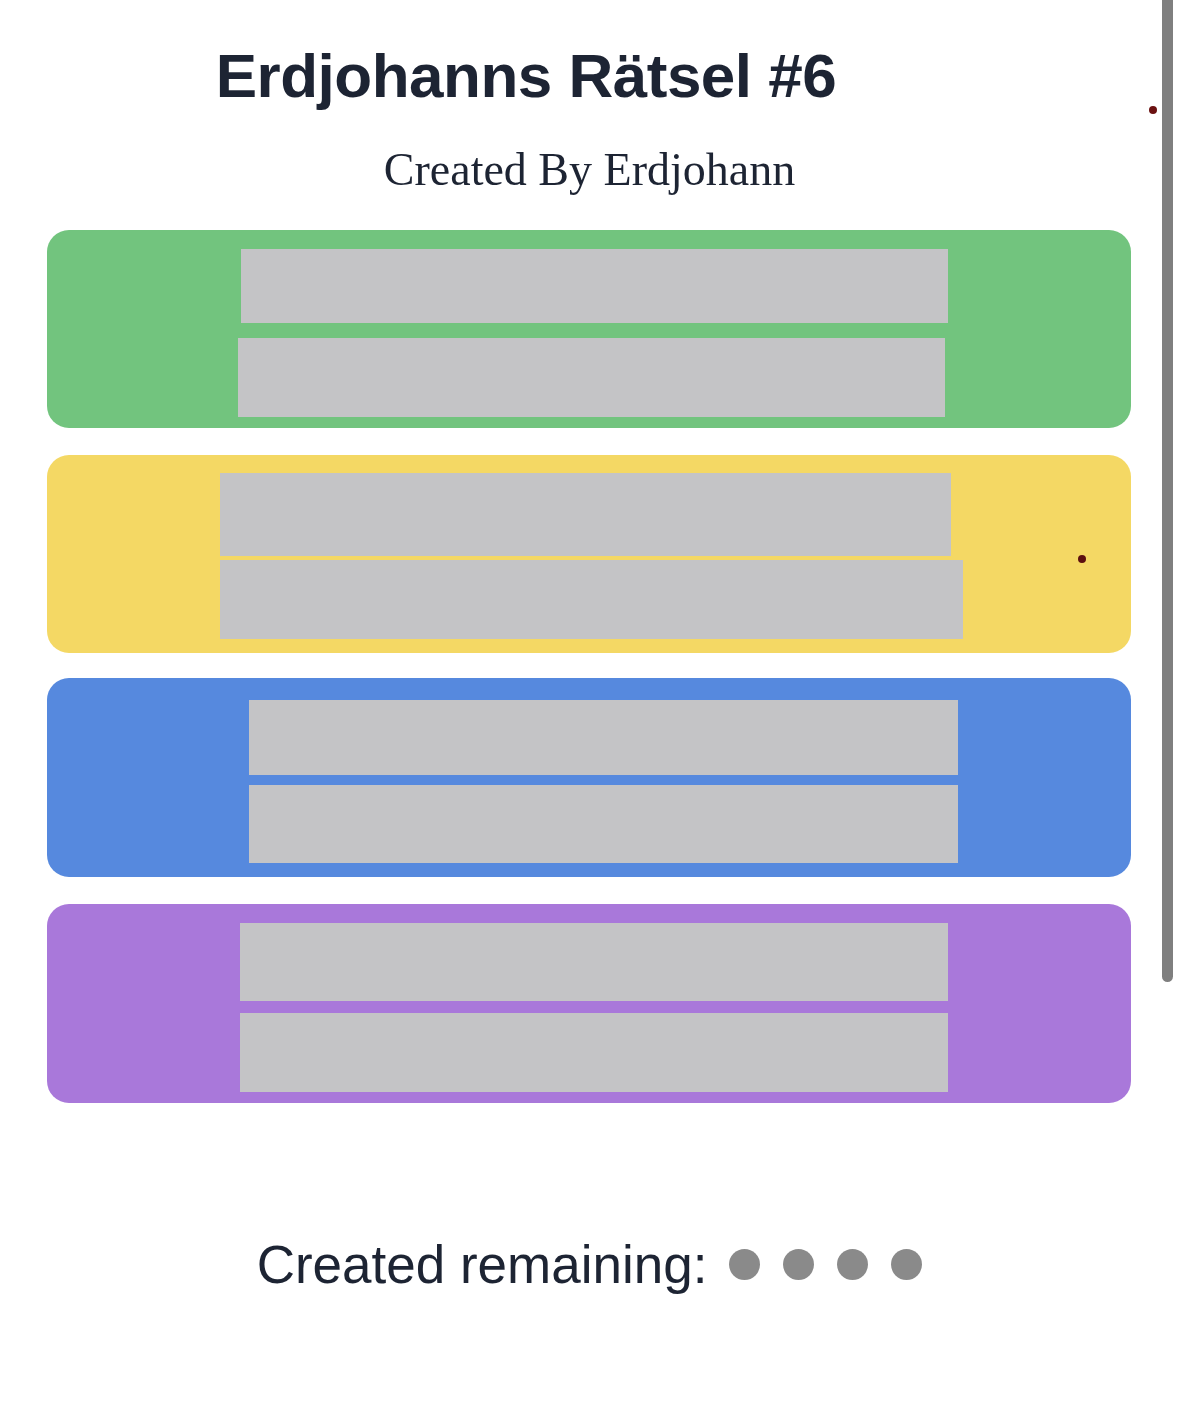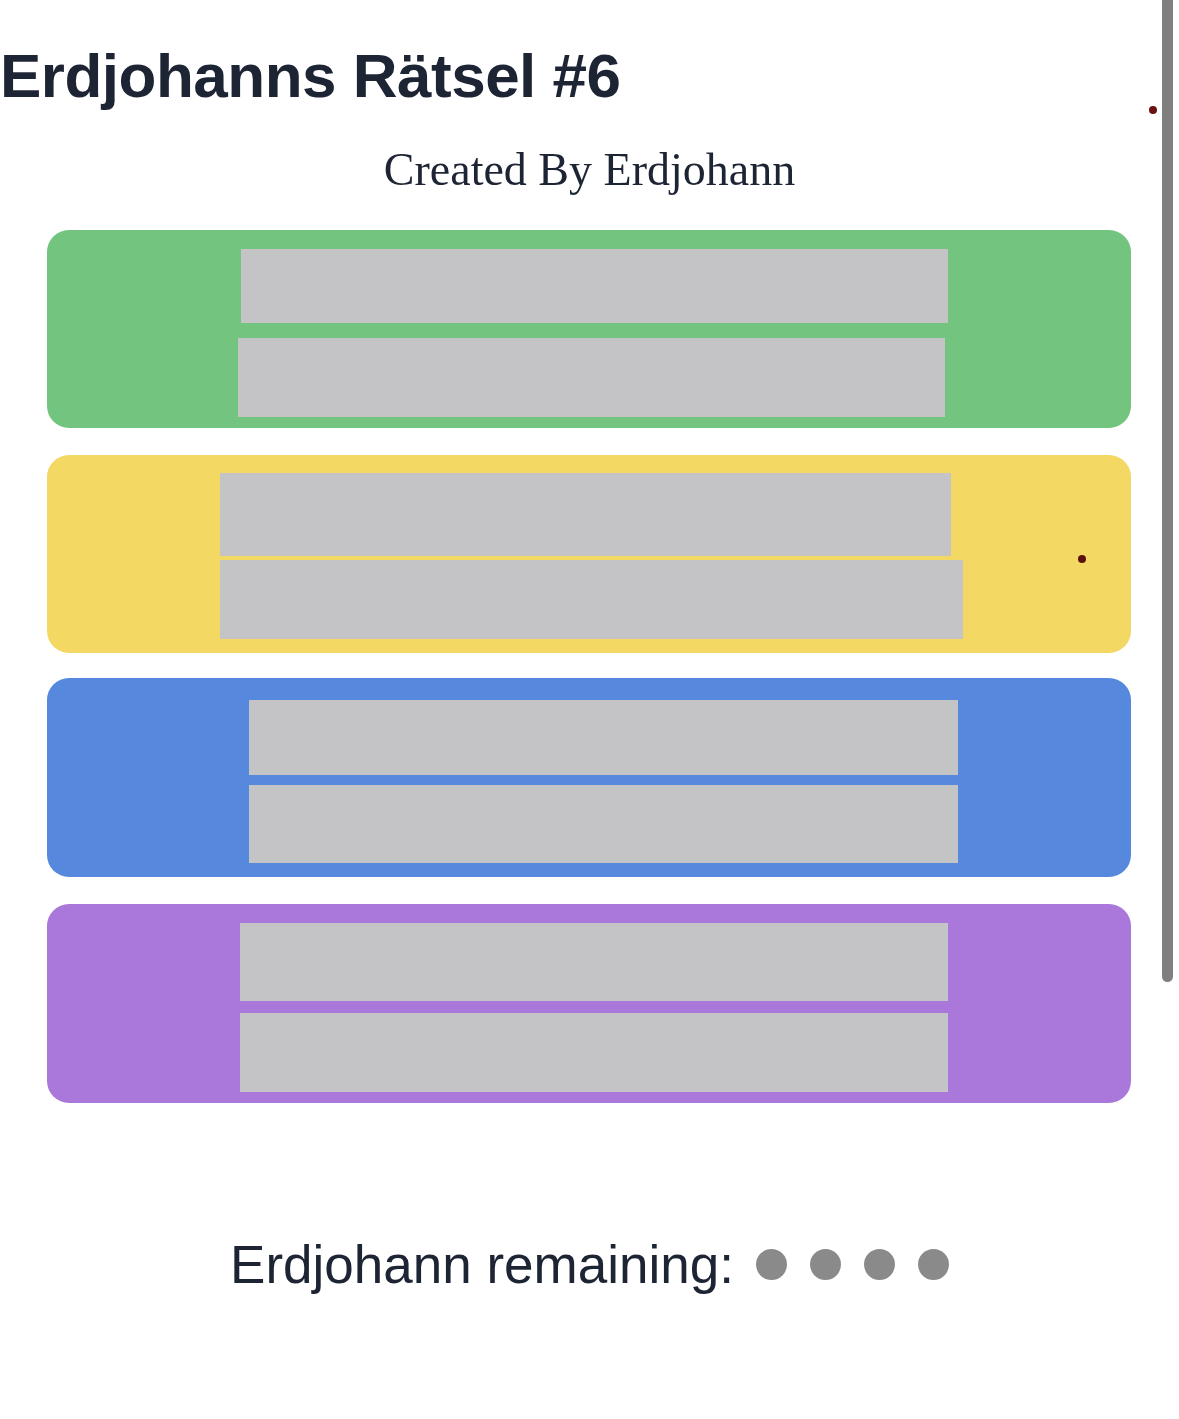--- a/index.html
+++ b/index.html
@@ -7,20 +7,21 @@
     width: 1179px; height: 1419px;
     background: #ffffff;
     font-family: "Liberation Sans", "DejaVu Sans", sans-serif;
     position: relative;
     overflow: hidden;
   }
   .canvas { position: absolute; inset: 0; width: 1179px; height: 1419px; }
 
   .title {
     position: absolute; left: 0; top: 40px; width: 1052px;
+    text-align: center;
     font-size: 62px; font-weight: bold; color: #1D2433;
     letter-spacing: -0.5px;
   }
   .subtitle {
     position: absolute; left: 0; top: 143px; width: 1179px;
     text-align: center;
     font-size: 46px; font-weight: normal; color: #1D2433; font-family: Liberation Serif, serif;
   }
 
   .group-card {
@@ -88,21 +89,21 @@
     <div class="redacted bar1" style="background-color: rgb(196, 196, 198);"></div>
     <div class="redacted bar2" style="background-color: rgb(196, 196, 198);"></div>
   </div>
 
   <div class="group-card g4" style="background-color: rgb(169, 120, 218);">
     <div class="redacted bar1" style="background-color: rgb(196, 196, 198);"></div>
     <div class="redacted bar2" style="background-color: rgb(196, 196, 198);"></div>
   </div>
 
   <div class="mistakes-row">
-    <span class="mistakes-label">Erdjohann remaining:</span>
+    <span class="mistakes-label">Created remaining:</span>
     <span class="dots">
         <span class="dot" style="background-color: rgb(138, 138, 138);"></span>
         <span class="dot" style="background-color: rgb(138, 138, 138);"></span>
         <span class="dot" style="background-color: rgb(138, 138, 138);"></span>
         <span class="dot" style="background-color: rgb(138, 138, 138);"></span>
       </span>
   </div>
 
   <div class="scrollbar-thumb" style="background-color: rgb(127, 127, 127);"></div>
 

